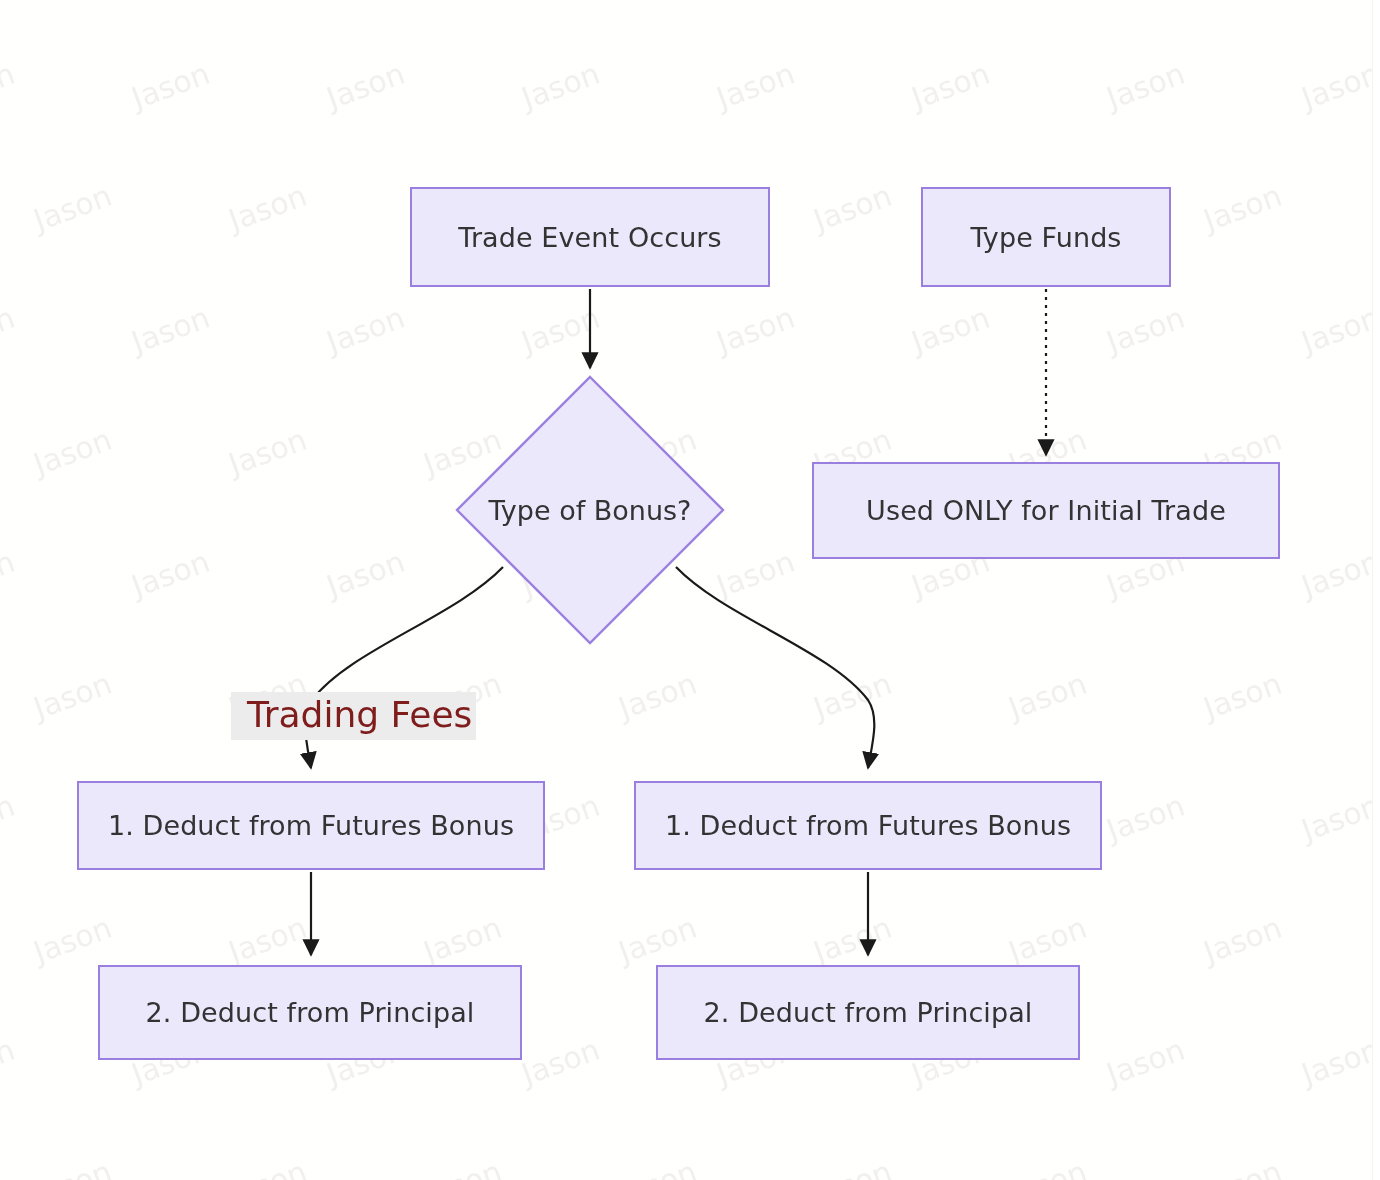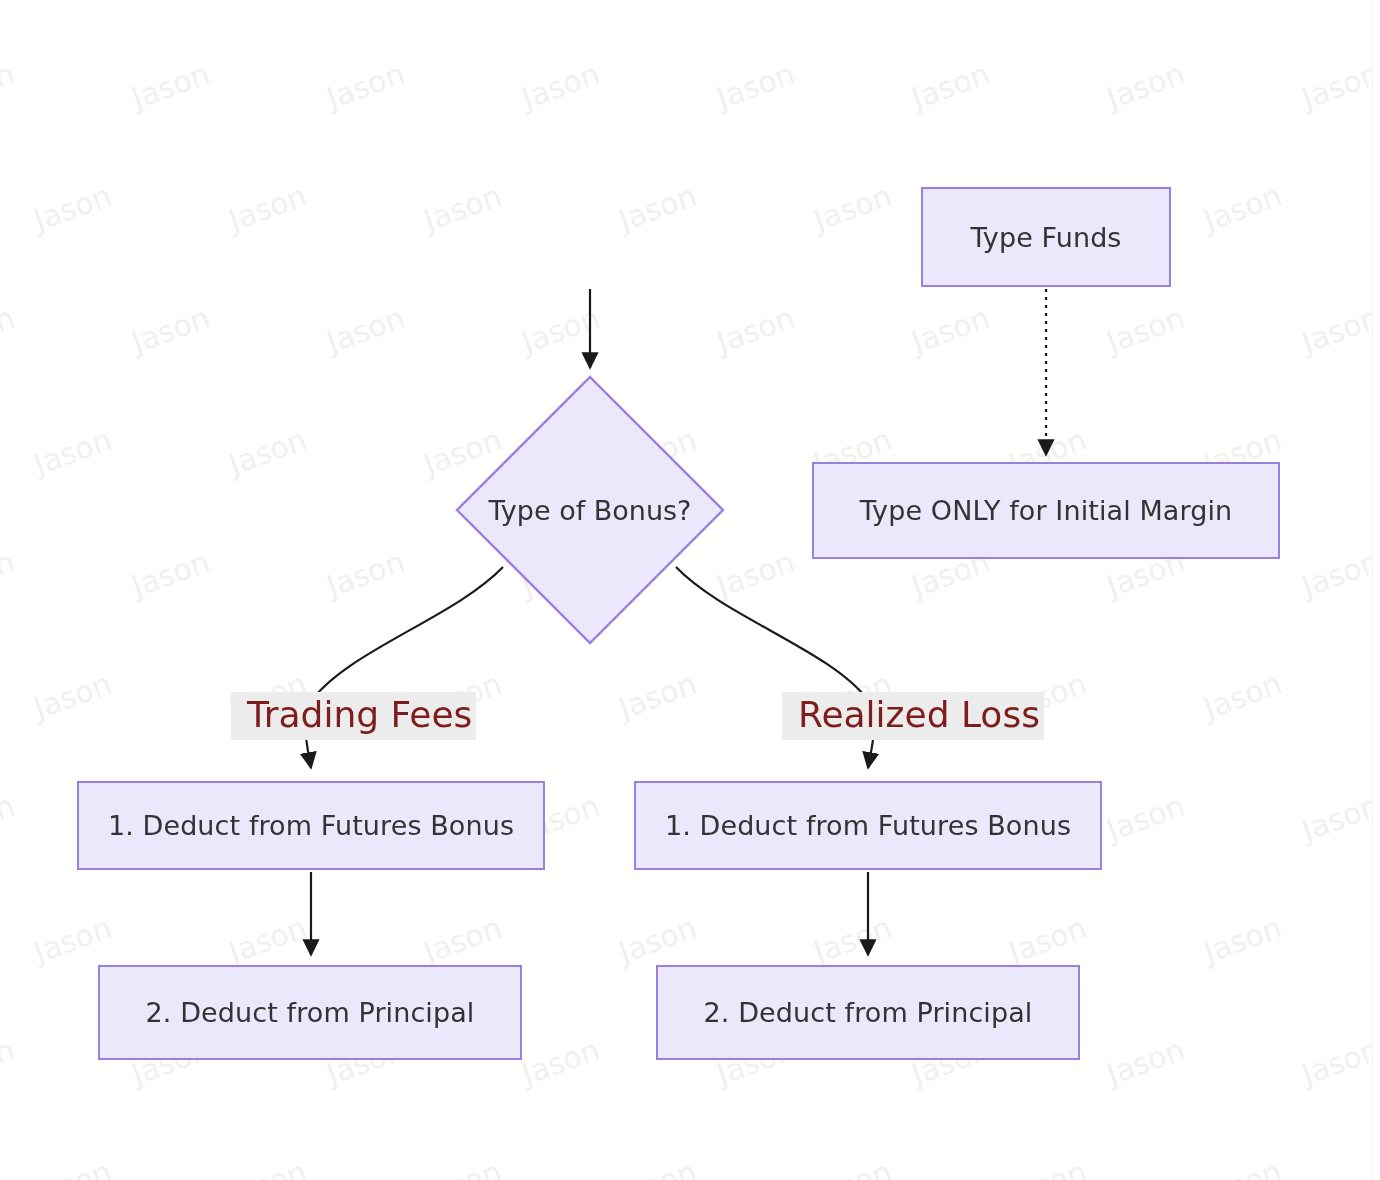--- a/index.html
+++ b/index.html
@@ -223,50 +223,52 @@
 
     <g>
       <path d="M311,872 L311,955" stroke="#1a1a1a" stroke-width="2.2" fill="none" marker-end="url(#arrowhead)"></path>
     </g>
 
     <g>
       <path d="M868,872 L868,955" stroke="#1a1a1a" stroke-width="2.2" fill="none" marker-end="url(#arrowhead)"></path>
     </g>
   </svg>
 
+  <div class="node" style="left:410px; top:187px; width:360px; height:100px;">
+    <span class="node-label">Trade Event Occurs</span>
+  </div>
 
   <div class="node" style="left:921px; top:187px; width:250px; height:100px;">
     <span class="node-label">Type Funds</span>
   </div>
 
   <div class="decision-wrap" style="left:455px; top:375px; width:270px; height:270px;">
     <svg class="decision-shape" width="270" height="270" viewBox="0 0 270 270">
       <polygon points="135,2 268,135 135,268 2,135" fill="#ebe8fc" stroke="#9b7fe0" stroke-width="2.4"></polygon>
     </svg>
     <div class="decision-label">Type of Bonus?</div>
   </div>
 
   <div class="node" style="left:812px; top:462px; width:468px; height:97px;">
-    <span class="node-label">Type ONLY for Initial Margin</span>
+    <span class="node-label">Used ONLY for Initial Trade</span>
   </div>
 
   <div class="node" style="left:77px; top:781px; width:468px; height:89px;">
     <span class="node-label">1. Deduct from Futures Bonus</span>
   </div>
 
   <div class="node" style="left:634px; top:781px; width:468px; height:89px;">
     <span class="node-label">1. Deduct from Futures Bonus</span>
   </div>
 
   <div class="node" style="left:98px; top:965px; width:424px; height:95px;">
     <span class="node-label">2. Deduct from Principal</span>
   </div>
 
   <div class="node" style="left:656px; top:965px; width:424px; height:95px;">
     <span class="node-label">2. Deduct from Principal</span>
   </div>
 
   <div class="edge-label" style="left:231px; top:692px;">Trading Fees</div>
 
-  <div class="edge-label" style="left:782px; top:692px;">Realized Loss</div>
 
   <div id="page-edge"></div>
 </div>
 
 </body></html>

